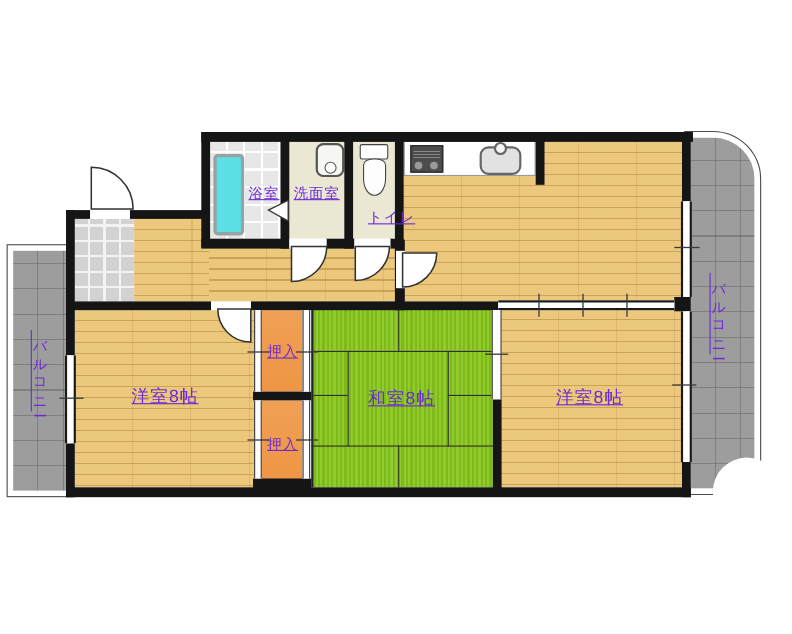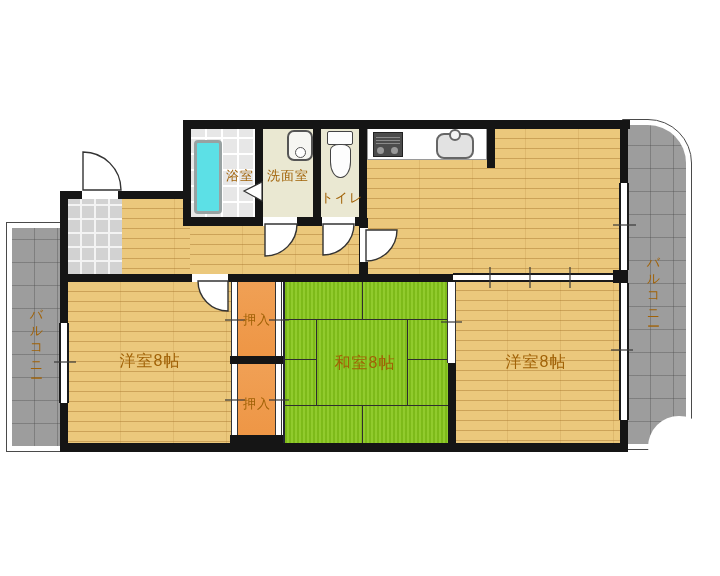--- a/index.html
+++ b/index.html
@@ -29,21 +29,21 @@
       repeating-linear-gradient(0deg, transparent 0 22px, rgba(70,70,70,0.35) 22px 23px),
       repeating-linear-gradient(90deg, transparent 0 22px, rgba(70,70,70,0.35) 22px 23px),
       #9d9d9d;
       outline:1px solid #4a4a4a;outline-offset:5px;}
   .wall{background:#151515;}
   .vwin{background:#fff;border-left:2px solid #1a1a1a;border-right:2px solid #1a1a1a;box-sizing:border-box;}
   .hwin{background:#fff;border-top:2px solid #1a1a1a;border-bottom:2px solid #1a1a1a;box-sizing:border-box;}
   .vslide{background:#fff;border-left:1px solid #333;border-right:1px solid #333;box-sizing:border-box;}
   .tline{background:#2e2e2e;}
   .lbl{position:absolute;transform:translate(-50%,-50%);white-space:nowrap;
-       font-size:16px;letter-spacing:1px;color:#a16207;}
+       font-size:16px;letter-spacing:1px;color:#6d28d9;text-decoration:underline;}
   .lbl.small{font-size:13px;}
   .lbl.vert{writing-mode:vertical-rl;transform:translate(-50%,0);letter-spacing:3px;font-size:13px;}
   svg{position:absolute;left:0;top:0;pointer-events:none;}
 </style>
 </head>
 <body>
 
 <div id="stage">
 
   <div class="abs balcony" style="left:12px;top:228px;width:48px;height:218px;"></div>
@@ -144,21 +144,21 @@
       <line x1="441" y1="322" x2="462" y2="322"></line>
       <line x1="225" y1="320" x2="245" y2="320"></line>
       <line x1="269" y1="320" x2="289" y2="320"></line>
       <line x1="225" y1="400" x2="245" y2="400"></line>
       <line x1="269" y1="400" x2="289" y2="400"></line>
     </g>
   </svg>
 
   <div class="lbl small" style="left:240px;top:176px;">浴室</div>
   <div class="lbl small" style="left:288px;top:176px;">洗面室</div>
-  <div class="lbl small" style="left:342px;top:198px;">トイレ</div>
+  <div class="lbl small" style="left:356px;top:198px;">トイレ</div>
   <div class="lbl" style="left:150px;top:361px;">洋室8帖</div>
   <div class="lbl" style="left:365px;top:363px;">和室8帖</div>
   <div class="lbl" style="left:536px;top:362px;">洋室8帖</div>
   <div class="lbl small" style="left:257px;top:320px;">押入</div>
   <div class="lbl small" style="left:257px;top:404px;">押入</div>
   <div class="lbl vert" style="left:36px;top:300px;">バルコニー</div>
   <div class="lbl vert" style="left:653px;top:248px;">バルコニー</div>
 
 </div>
 

